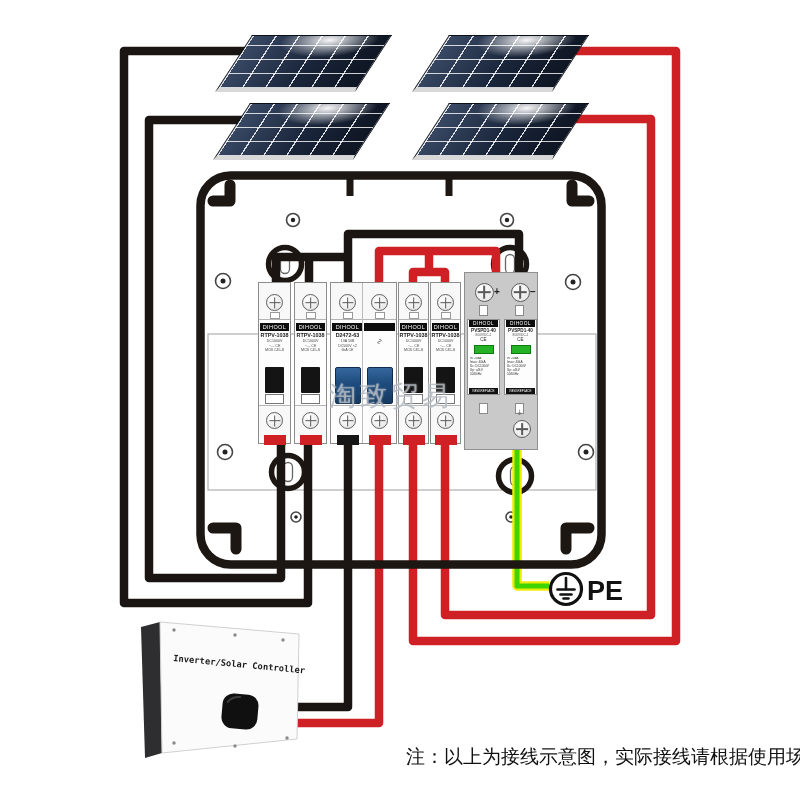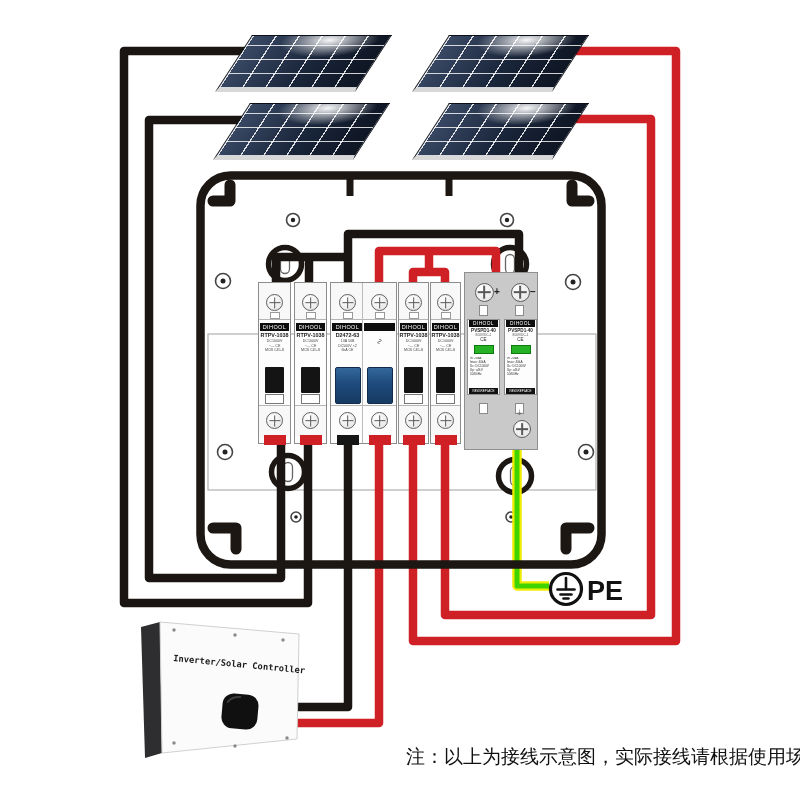--- a/index.html
+++ b/index.html
@@ -331,16 +331,17 @@
     <g fill="#8a8a8a">
       <circle cx="39" cy="15" r="1.7"></circle>
         <circle cx="100" cy="20" r="1.7"></circle>
         <circle cx="148" cy="25" r="1.7"></circle>
       <circle cx="39" cy="128" r="1.7"></circle>
         <circle cx="100" cy="131" r="1.7"></circle>
         <circle cx="152" cy="123" r="1.7"></circle>
     </g>
   </svg>
 
+  <div class="watermark">淘致贸易</div>
 
   <div class="note">注：以上为接线示意图，实际接线请根据使用场景</div>
 
 </div>
 
 </body></html>

